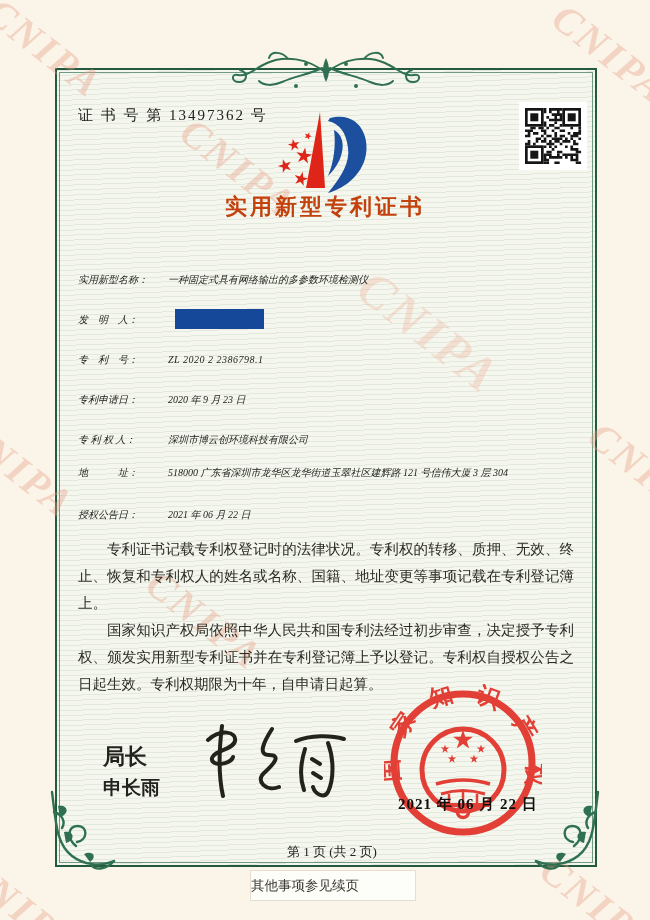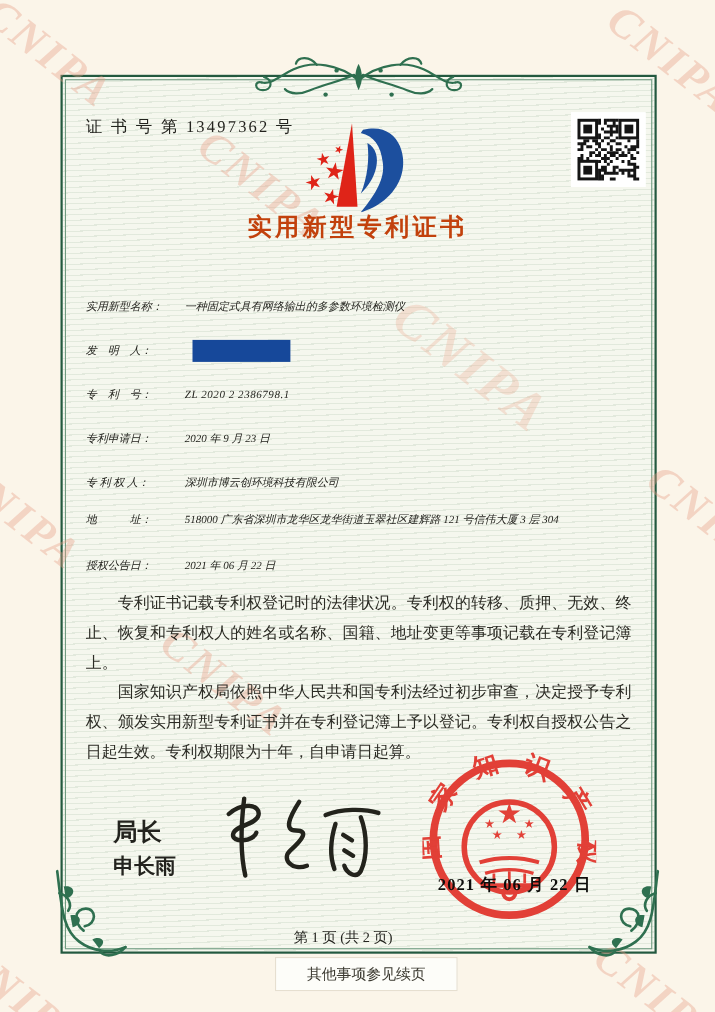--- a/index.html
+++ b/index.html
@@ -52,25 +52,25 @@
   }
   .body-text p { text-indent:2em; }
   .sig-title { position:absolute; left:103px; top:742px; font-size:22px; font-weight:bold; z-index:4; }
   .sig-name  { position:absolute; left:103px; top:775px; font-size:19px; font-weight:bold; z-index:4; }
   .sig-hand  { position:absolute; left:192px; top:716px; z-index:5; }
   .seal { position:absolute; left:384px; top:684px; z-index:5; opacity:.93; }
   .seal-date {
     position:absolute; left:398px; top:795px; width:170px; z-index:6;
     font-size:15px; font-weight:bold; color:#0e0e0c; letter-spacing:1px; white-space:nowrap;
   }
-  .page-num { position:absolute; left:41px; top:843px; width:542px; text-align:center; font-size:13px; z-index:4; }
+  .page-num { position:absolute; left:61px; top:843px; width:542px; text-align:center; font-size:13px; z-index:4; }
   .cont-note {
     position:absolute; left:250px; top:870px; width:166px; height:31px; z-index:4;
     background:#fdfdf9; border:1px solid #e6dfd0;
-    text-align:center; line-height:30px; font-size:13.5px; color:#3a382f;
+    line-height:30px; font-size:13.5px; color:#3a382f;
   }
 </style>
 </head>
 <body>
 
 <div class="page">
 
   <span class="wm" style="left:6px;  top:-12px;">CNIPA</span>
   <span class="wm" style="left:572px;top:-6px;">CNIPA</span>
   <span class="wm" style="left:200px;top:108px;">CNIPA</span>

